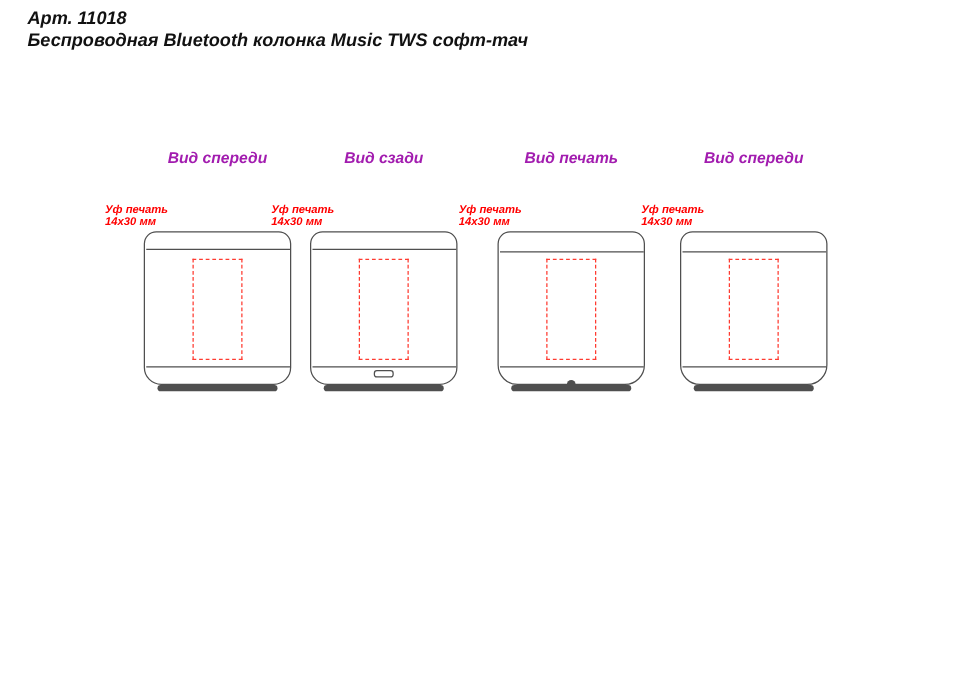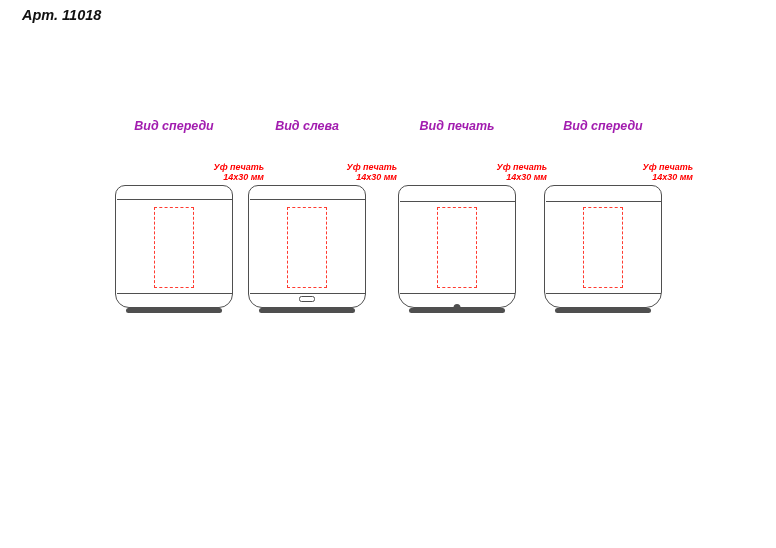--- a/index.html
+++ b/index.html
@@ -33,21 +33,21 @@
     color: #a21caf;
     font-weight: bold;
     font-style: italic;
     font-size: 12.5px;
     line-height: 14px;
   }
   .print-label {
     position: absolute;
     top: 43px;
     width: 100%;
-    text-align: right;
+    text-align: left;
     color: #ff0000;
     font-weight: bold;
     font-style: italic;
     font-size: 9px;
     line-height: 10px;
     white-space: nowrap;
   }
   .speaker {
     position: absolute;
     top: 66px;
@@ -129,40 +129,41 @@
   .view-left  { left: 367px; }
   .view-right { left: 513px; }
 </style>
 </head>
 <body>
 
 <div class="canvas">
 
   <div class="header">
     <div>Арт. 11018</div>
+    <div>Беспроводная Bluetooth колонка Music TWS софт-тач</div>
   </div>
 
   <div class="view view-front">
     <div class="view-title">Вид спереди</div>
     <div class="print-label">
       <div>Уф печать</div>
       <div>14х30 мм</div>
     </div>
     <div class="speaker">
       <div class="speaker-body">
         <div class="seam-top"></div>
         <div class="seam-bottom"></div>
         <div class="print-area"></div>
       </div>
       <div class="base-bar"></div>
     </div>
   </div>
 
   <div class="view view-back">
-    <div class="view-title">Вид слева</div>
+    <div class="view-title">Вид сзади</div>
     <div class="print-label">
       <div>Уф печать</div>
       <div>14х30 мм</div>
     </div>
     <div class="speaker">
       <div class="speaker-body">
         <div class="seam-top"></div>
         <div class="seam-bottom"></div>
         <div class="print-area"></div>
         <div class="usb-port"></div>

